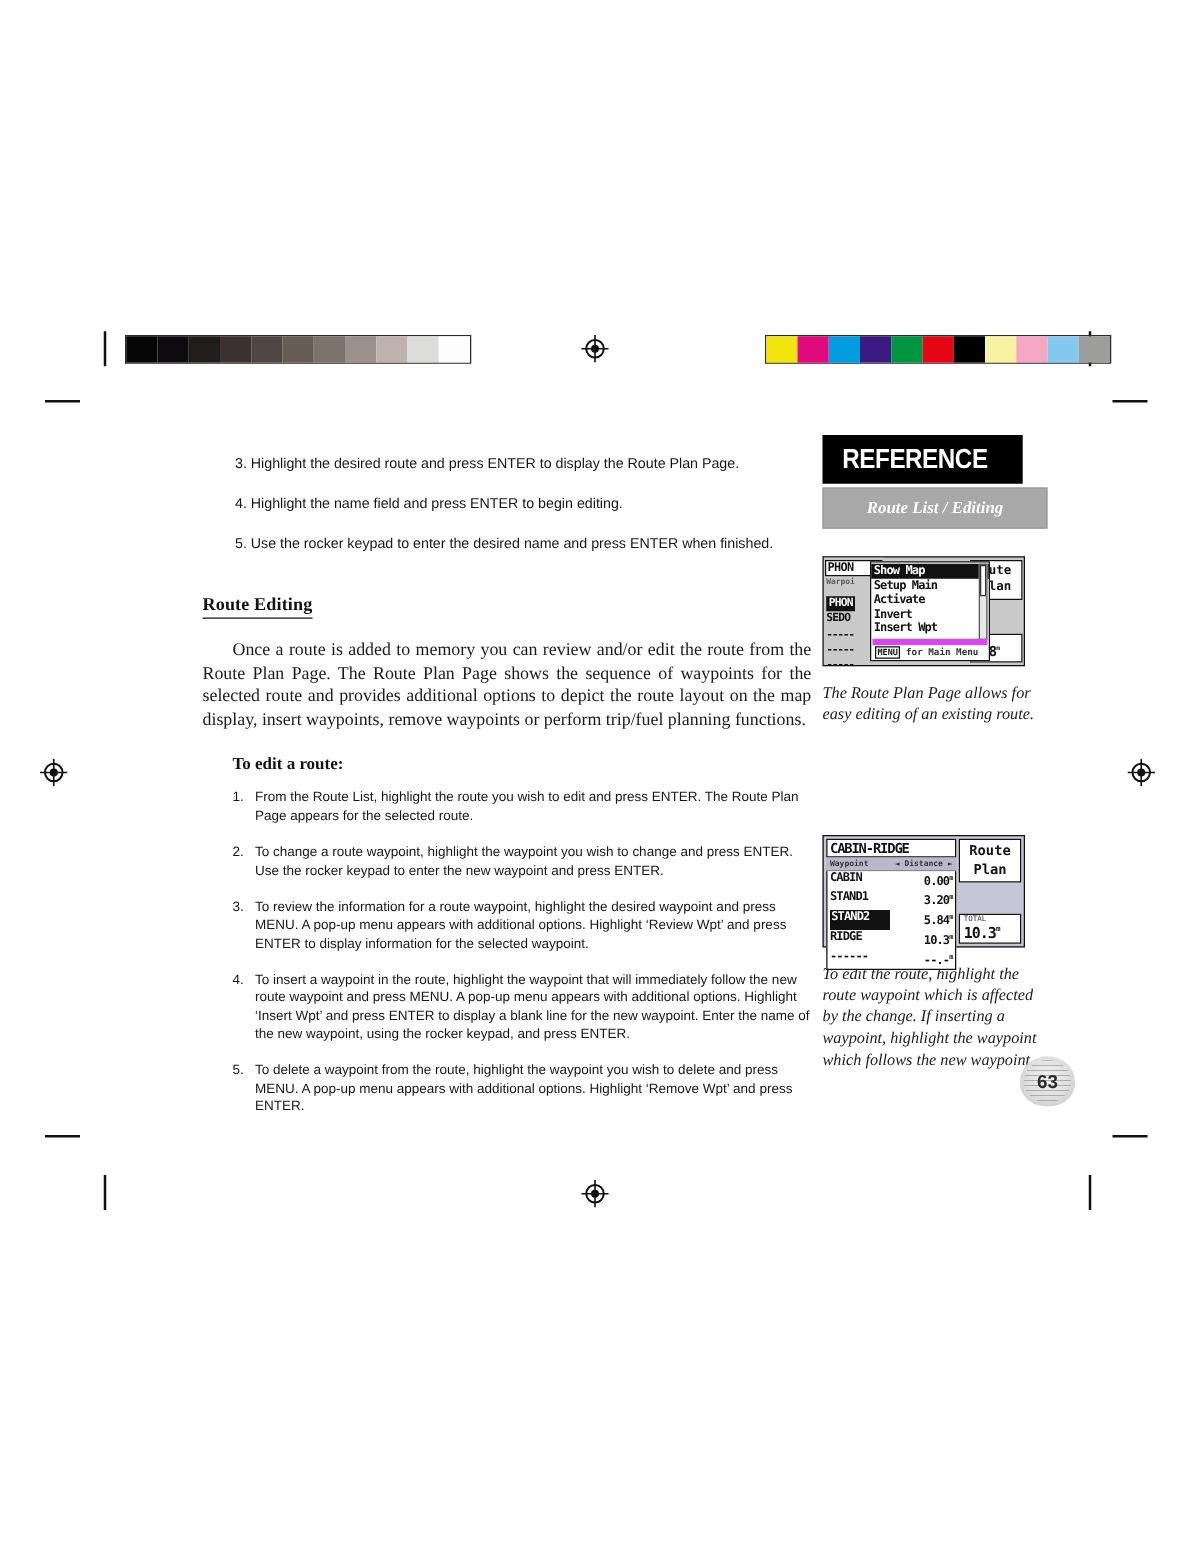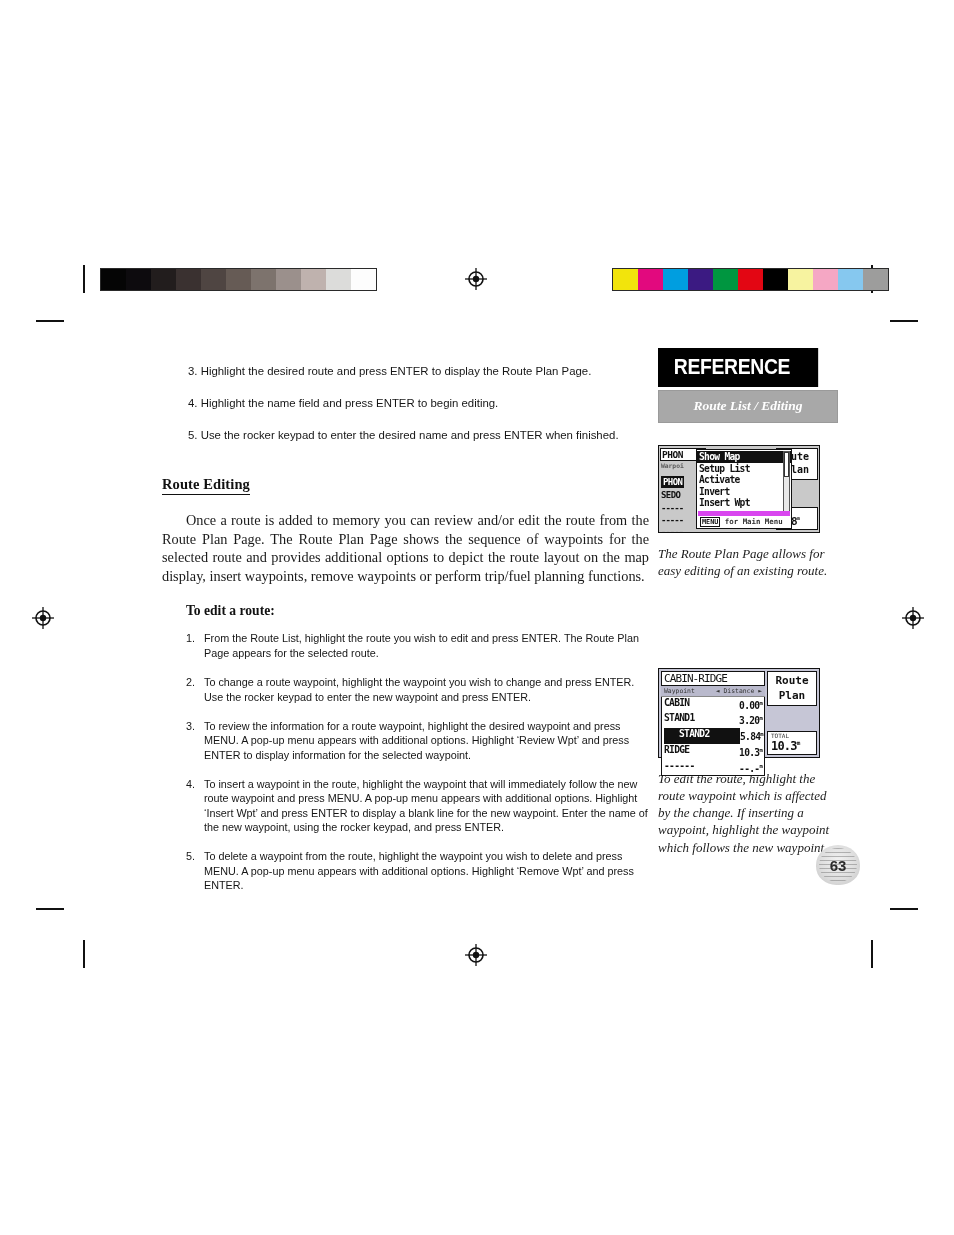--- a/index.html
+++ b/index.html
@@ -81,29 +81,29 @@
   .popup .sbar{position:absolute;right:1px;top:1px;width:7px;bottom:16px;
      background:#e8e8e8;border:1px solid #555;box-sizing:border-box;}
   .popup .sthumb{position:absolute;left:0;right:0;top:0;height:42%;background:#fff;border:1px solid #333;box-sizing:border-box;}
   .popup .foot{position:absolute;left:1px;right:1px;bottom:1px;border-top:5px solid #d946ef;
      font-size:7.4px;font-weight:bold;color:#333;padding:1px 2px;white-space:nowrap;}
   .popup .foot .key{border:1px solid #111;padding:0 1px;color:#111;font-size:6.8px;}
 
   
   #shot2{width:162px;height:90px;margin-top:0;background:#c6c6d6;}
   .s2-left{position:absolute;left:2px;top:2px;width:104px;bottom:2px;}
-  .s2-name{border:1.5px solid #111;background:#fff;font-size:11px;font-weight:normal;
+  .s2-name{border:1.5px solid #111;background:#fff;font-size:11px;font-weight:bold;
      letter-spacing:-0.9px;color:#111;padding:0 2px;}
   .s2-hdr{display:flex;justify-content:space-between;background:#b9b9cc;
-     font-size:6.4px;font-weight:normal;color:#333;padding:1px 3px;border-bottom:1px solid #888;}
+     font-size:6.4px;font-weight:bold;color:#333;padding:1px 3px;border-bottom:1px solid #888;}
   .s2-tbl{background:#fff;border:1.5px solid #111;border-top:none;}
   .s2-r{display:flex;justify-content:space-between;font-size:9.6px;font-weight:bold;
      letter-spacing:-0.7px;color:#111;padding:0 2px;line-height:12.6px;}
   .s2-r .wp{min-width:46px;}
-  .s2-r .wp.sel{background:#111;color:#fff;padding:0 15px;}
+  .s2-r .wp.sel{background:#111;color:#fff;padding:0 1px;}
   .s2-r .ds sup{font-size:5.5px;}
   .s2-right{position:absolute;right:2px;top:2px;width:50px;bottom:2px;}
   .s2-rtitle{background:#fff;border:1.5px solid #111;height:32px;text-align:center;
      font-size:11px;font-weight:bold;color:#111;line-height:15px;padding-top:1px;}
   .s2-total{position:absolute;left:0;right:0;bottom:0;background:#fff;border:1.5px solid #111;padding:0 2px 1px 3px;}
   .s2-total .lbl{font-size:6px;color:#333;}
   .s2-total .val{font-size:12px;font-weight:bold;color:#111;letter-spacing:-.8px;}
   .s2-total .val sup{font-size:6px;}
 
   
@@ -252,21 +252,21 @@
         <div class="s1-rmid"></div>
         <div class="s1-total">
           <div class="lbl">TAL</div>
           <div class="val"><span>3.8</span><sup style="font-size:5px">m</sup></div>
         </div>
       </div>
 
       <div class="popup">
         <ul>
           <li class="sel">Show Map</li>
-          <li>Setup List</li>
+          <li>Setup Main</li>
           <li>Activate</li>
           <li>Invert</li>
           <li>Insert Wpt</li>
         </ul>
         <div class="sbar">
           <div class="sthumb"></div>
         </div>
         <div class="foot">
           <span class="key">MENU</span>
           <span>for Main Menu</span>

